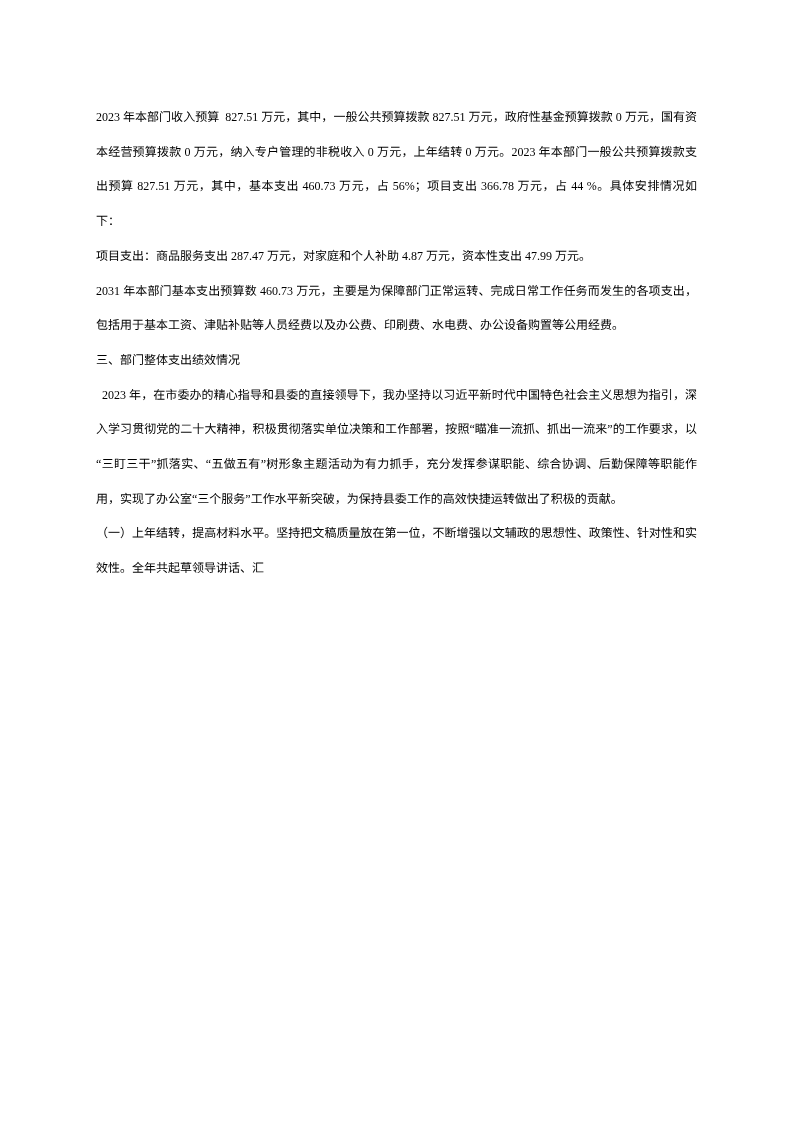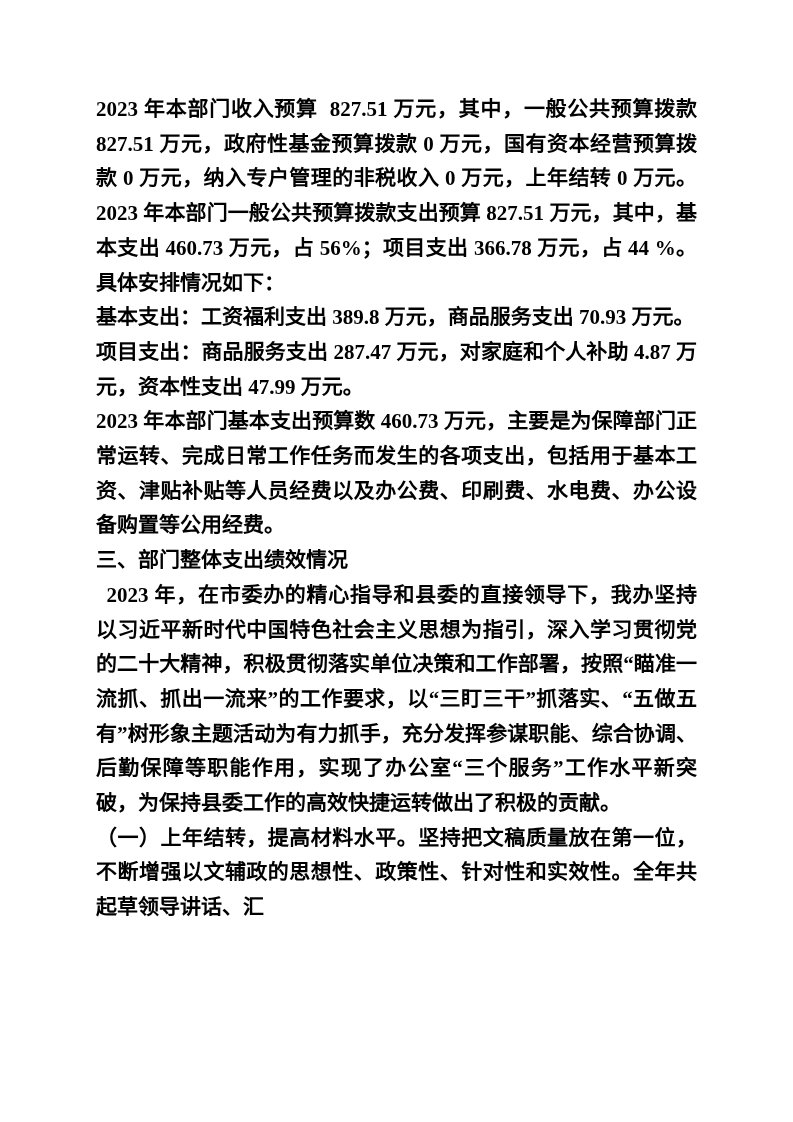--- a/index.html
+++ b/index.html
@@ -10,45 +10,43 @@
     .page {
       position: relative;
       width: 793px;
       height: 1122px;
       background: #ffffff;
       overflow: hidden;
       margin: 0;
     }
     .text-block {
       position: absolute;
-      top: 92px;
+      top: 100px;
       left: 96px;
       width: 601px;
       color: #000000;
-      font-size: 21px;
+      font-size: 12px;
       line-height: 34.7px;
       text-align: justify;
       text-justify: inter-ideograph;
-      font-weight: bold;
     }
     .text-block p {
       margin: 0;
       white-space: pre-wrap;
       overflow-wrap: break-word;
     }
     .p-indent {
       text-indent: 0.5em;
     }
   </style>
 </head>
 <body>
 
 <div class="page">
   <div class="text-block">
     <p>2023 年本部门收入预算  827.51 万元，其中，一般公共预算拨款 827.51 万元，政府性基金预算拨款 0 万元，国有资本经营预算拨款 0 万元，纳入专户管理的非税收入 0 万元，上年结转 0 万元。2023 年本部门一般公共预算拨款支出预算 827.51 万元，其中，基本支出 460.73 万元，占 56%；项目支出 366.78 万元，占 44 %。具体安排情况如下：</p>
-    <p>基本支出：工资福利支出 389.8 万元，商品服务支出 70.93 万元。</p>
     <p>项目支出：商品服务支出 287.47 万元，对家庭和个人补助 4.87 万元，资本性支出 47.99 万元。</p>
-    <p>2023 年本部门基本支出预算数 460.73 万元，主要是为保障部门正常运转、完成日常工作任务而发生的各项支出，包括用于基本工资、津贴补贴等人员经费以及办公费、印刷费、水电费、办公设备购置等公用经费。</p>
+    <p>2031 年本部门基本支出预算数 460.73 万元，主要是为保障部门正常运转、完成日常工作任务而发生的各项支出，包括用于基本工资、津贴补贴等人员经费以及办公费、印刷费、水电费、办公设备购置等公用经费。</p>
     <p>三、部门整体支出绩效情况</p>
     <p class="p-indent">2023 年，在市委办的精心指导和县委的直接领导下，我办坚持以习近平新时代中国特色社会主义思想为指引，深入学习贯彻党的二十大精神，积极贯彻落实单位决策和工作部署，按照“瞄准一流抓、抓出一流来”的工作要求，以“三盯三干”抓落实、“五做五有”树形象主题活动为有力抓手，充分发挥参谋职能、综合协调、后勤保障等职能作用，实现了办公室“三个服务”工作水平新突破，为保持县委工作的高效快捷运转做出了积极的贡献。</p>
     <p>（一）上年结转，提高材料水平。坚持把文稿质量放在第一位，不断增强以文辅政的思想性、政策性、针对性和实效性。全年共起草领导讲话、汇</p>
   </div>
 </div>
 
 </body></html>

